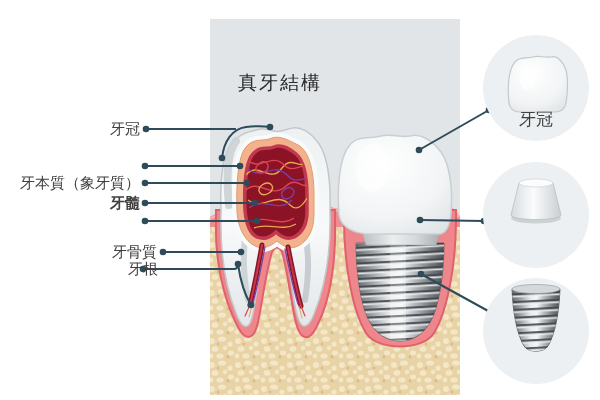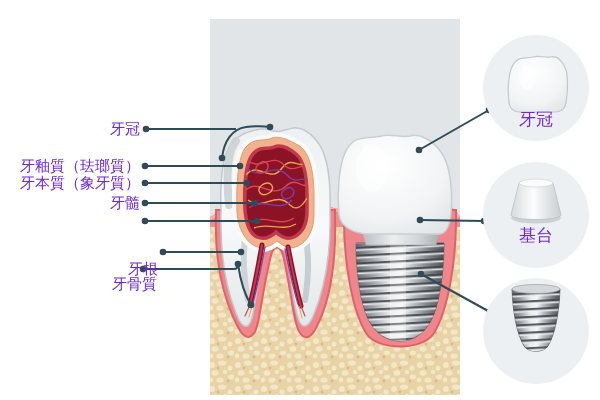--- a/index.html
+++ b/index.html
@@ -1,29 +1,29 @@
 <!DOCTYPE html>
 <html><head>
 <meta charset="utf-8">
 <style>
   html,body{margin:0;padding:0;}
   #stage{
     position:relative;width:600px;height:400px;background:#ffffff;overflow:hidden;
     font-family:"Liberation Serif","DejaVu Serif",serif;
   }
   #art{position:absolute;left:0;top:0;width:600px;height:400px;}
-  .txt{position:absolute;color:#6d28d9;white-space:nowrap;}
+  .txt{position:absolute;color:#404040;white-space:nowrap;}
   .panel-title{left:238px;top:70px;font-size:19px;letter-spacing:2px;color:#2b2b2b;}
   .lbl{font-size:15px;line-height:20px;text-align:right;}
   .lbl-0{top:119px;right:460px;}
   .lbl-1{top:156px;right:460px;}
   .lbl-2{top:173px;right:460px;}
-  .lbl-3{top:193px;right:460px;}
+  .lbl-3{top:193px;right:460px;font-weight:bold;}
   .lbl-4{top:211px;right:460px;}
-  .lbl-5{top:242px;right:443px;margin-top:32px;}
+  .lbl-5{top:242px;right:443px;}
   .lbl-6{top:259px;right:442px;}
   .circle-lbl{left:476px;width:120px;text-align:center;font-size:17px;line-height:20px;}
   .clbl-0{top:110px;}
   .clbl-1{top:226px;}
   .clbl-2{top:351px;}
 </style>
 </head>
 <body>
 
 <div id="stage">
@@ -229,24 +229,23 @@
       <ellipse cx="536" cy="183" rx="17" ry="4" fill="#fbfcfc" stroke="#c8cdd0" stroke-width="0.6"></ellipse>
     </g>
     <g>
       <path d="M512,289 L560,289 C559,314 555,334 548,346 C544,353 528,353 524,346 C517,334 513,314 512,289 Z" fill="url(#metalGrad)" stroke="#545a5e" stroke-width="0.8"></path>
       <rect x="508" y="287" width="56" height="68" fill="url(#threadPat)" clip-path="url(#miniScrewClip)"></rect>
       <ellipse cx="536" cy="289" rx="24" ry="4.5" fill="#d4d8da" stroke="#8f9498" stroke-width="0.6"></ellipse>
     </g>
   </g>
 </svg>
 
+  <div class="txt panel-title">真牙結構</div>
 
   <div class="txt lbl lbl-0">牙冠</div>
-  <div class="txt lbl lbl-1">牙釉質（珐瑯質）</div>
   <div class="txt lbl lbl-2">牙本質（象牙質）</div>
   <div class="txt lbl lbl-3">牙髓</div>
   <div class="txt lbl lbl-5">牙骨質</div>
   <div class="txt lbl lbl-6">牙根</div>
 
   <div class="txt circle-lbl clbl-0">牙冠</div>
-  <div class="txt circle-lbl clbl-1">基台</div>
 
 </div>
 
 </body></html>

